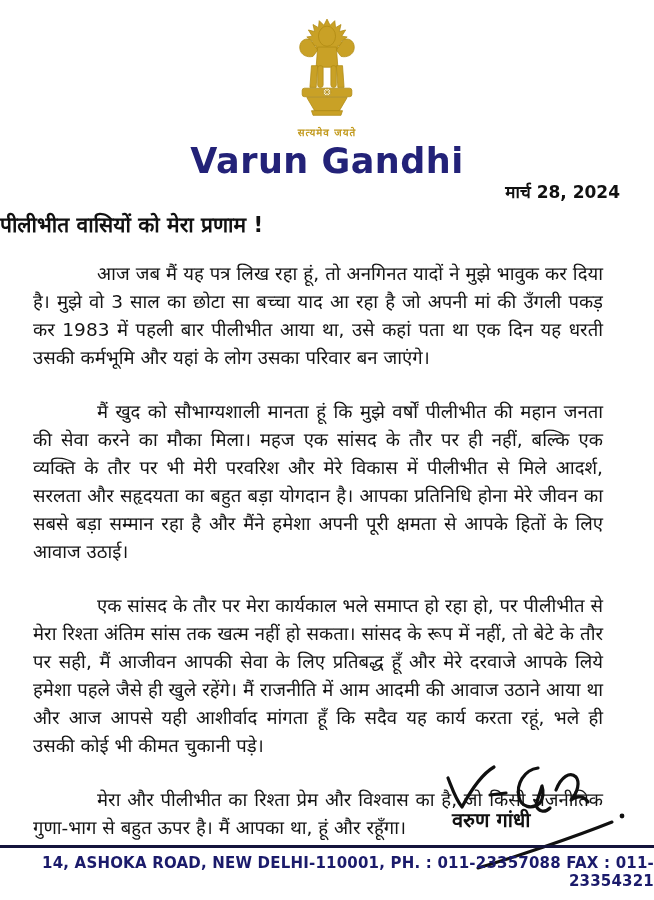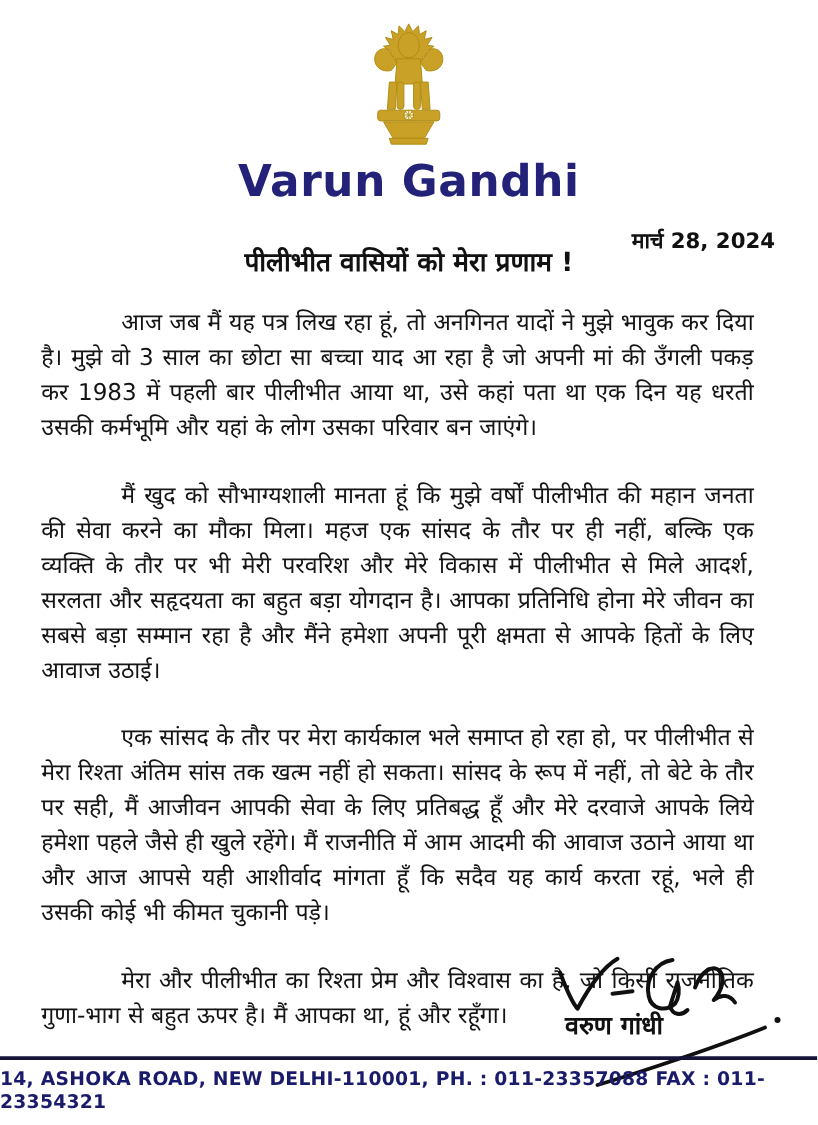--- a/index.html
+++ b/index.html
@@ -54,21 +54,20 @@
     position: absolute;
     top: 180px;
     right: 34px;
     font-size: 17px;
     font-weight: bold;
     color: #111111;
   }
 
   
   .salutation {
-    text-align: center;
     font-size: 21px;
     font-weight: bold;
     color: #111111;
     margin-top: 30px;
   }
 
   
   .letter-body {
     margin: 22px 51px 0 33px;
     font-size: 18.5px;
@@ -102,21 +101,21 @@
   }
   .signature-flourish { position: absolute; top: 48px; left: 60px; }
 
   
   .footer {
     position: absolute;
     left: 0;
     right: 0;
     bottom: 0;
     border-top: 3px solid #14143c;
-    text-align: left;
+    text-align: right;
     padding: 6px 0 10px 0;
   }
   .footer-address {
     color: #1b1b6b;
     font-size: 15px;
     font-weight: bold;
     letter-spacing: 0.2px;
   }
 </style>
 </head>
@@ -146,20 +145,21 @@
           <rect x="18" y="93" width="64" height="11" rx="3"></rect>
 
           <circle cx="50" cy="98" r="5" fill="#fff8e0" stroke="#b08a14"></circle>
           <path d="M50,93 L50,103 M45,98 L55,98 M46.5,94.5 L53.5,101.5 M53.5,94.5 L46.5,101.5" stroke="#b08a14" stroke-width="1" fill="none"></path>
 
           <path d="M24,105 L76,105 L66,122 L34,122 Z"></path>
           <path d="M30,122 L70,122 L68,128 L32,128 Z"></path>
         </g>
       </svg>
     </div>
+    <div class="emblem-motto">सत्यमेव जयते</div>
     <div class="mp-name">Varun Gandhi</div>
   </div>
 
   <div class="date-row">मार्च 28, 2024</div>
 
   <div class="salutation">पीलीभीत वासियों को मेरा प्रणाम !</div>
 
   <div class="letter-body">
     <p>आज जब मैं यह पत्र लिख रहा हूं, तो अनगिनत यादों ने मुझे भावुक कर दिया है। मुझे वो 3 साल का छोटा सा बच्चा याद आ रहा है जो अपनी मां की उँगली पकड़ कर 1983 में पहली बार पीलीभीत आया था, उसे कहां पता था एक दिन यह धरती उसकी कर्मभूमि और यहां के लोग उसका परिवार बन जाएंगे।</p>
     <p>मैं खुद को सौभाग्यशाली मानता हूं कि मुझे वर्षों पीलीभीत की महान जनता की सेवा करने का मौका मिला। महज एक सांसद के तौर पर ही नहीं, बल्कि एक व्यक्ति के तौर पर भी मेरी परवरिश और मेरे विकास में पीलीभीत से मिले आदर्श, सरलता और सहृदयता का बहुत बड़ा योगदान है। आपका प्रतिनिधि होना मेरे जीवन का सबसे बड़ा सम्मान रहा है और मैंने हमेशा अपनी पूरी क्षमता से आपके हितों के लिए आवाज उठाई।</p>

